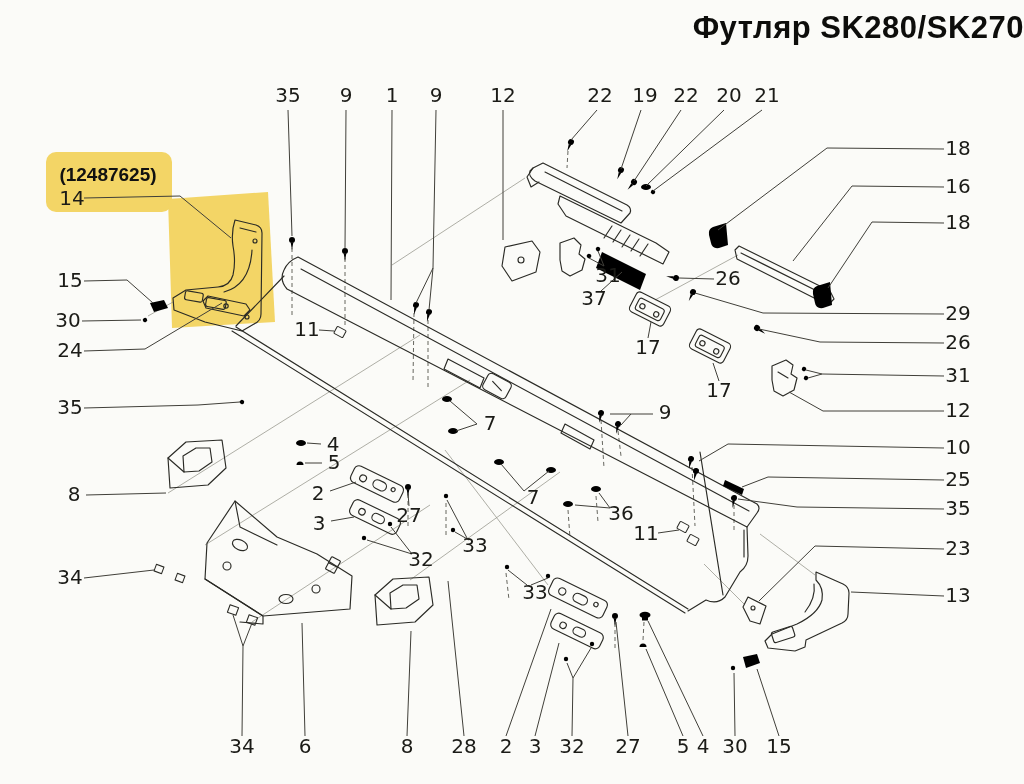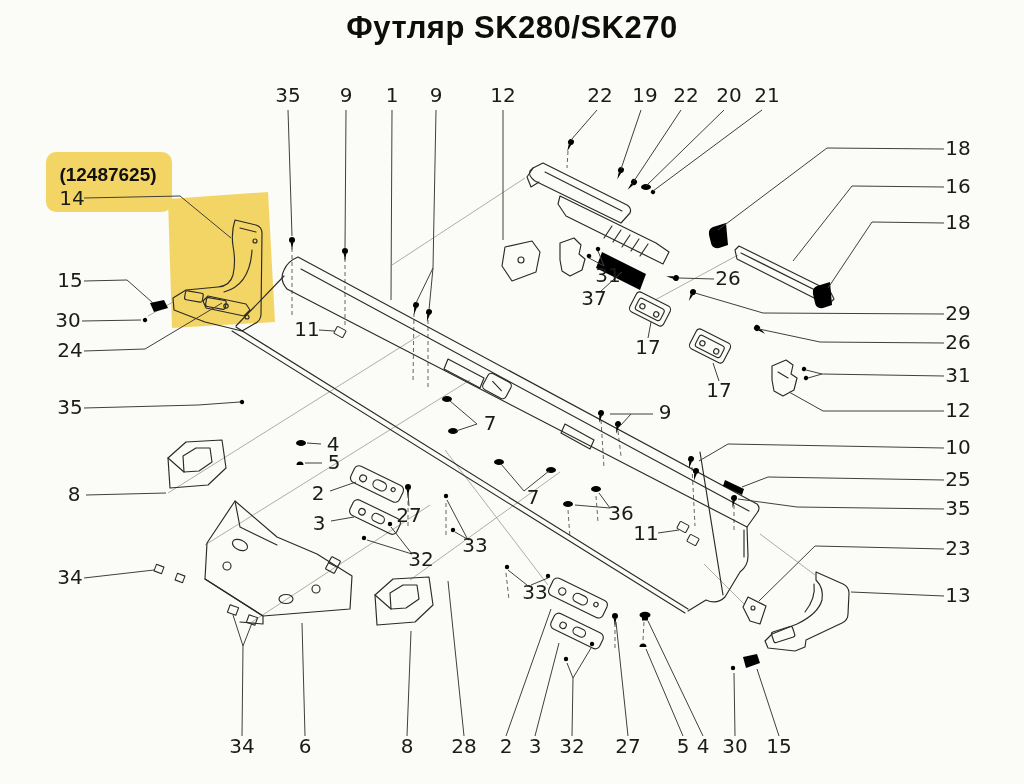--- a/index.html
+++ b/index.html
@@ -1,18 +1,18 @@
 <!DOCTYPE html>
 <html><head>
 <meta charset="utf-8">
 <style>
   html,body{margin:0;padding:0;background:#e8e8e4;}
   .stage{position:relative;width:1024px;height:784px;background:#FBFBF8;overflow:hidden;
          font-family:"DejaVu Sans",sans-serif;}
-  .title{position:absolute;top:10px;left:0;right:0;text-align:center;margin:0;
+  .title{position:absolute;top:10px;left:0;right:0;text-align:right;margin:0;
          font-size:31px;font-weight:bold;color:#0d0d0b;letter-spacing:.5px;
          font-family:"Liberation Sans","DejaVu Sans",sans-serif;}
   svg{position:absolute;top:0;left:0;}
   .part,{stroke:#2A2A25;fill:none;}
   .part path,.part polygon,.part polyline,.part rect,.part circle,.part ellipse,.part line{
      stroke:#2A2A25;fill:none;stroke-width:1.15;stroke-linejoin:round;stroke-linecap:round;}
   .glyph path,.glyph circle,.glyph ellipse,.glyph line,.glyph rect{
      stroke:#2A2A25;fill:none;stroke-width:1.05;stroke-linejoin:round;stroke-linecap:round;}
   .leader{stroke:#403F39;stroke-width:1;fill:none;}
   .construction{stroke:#9B9B90;stroke-width:.8;fill:none;}

